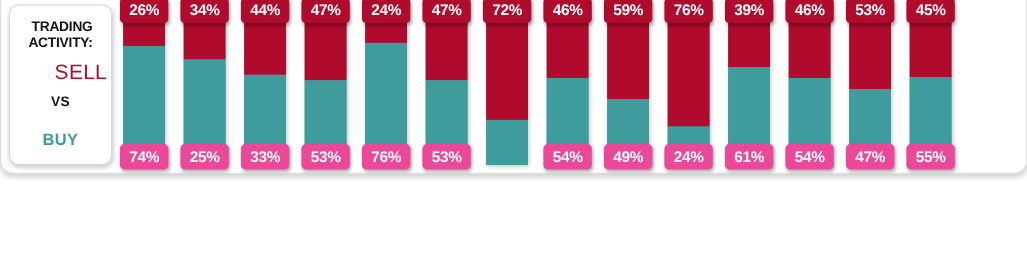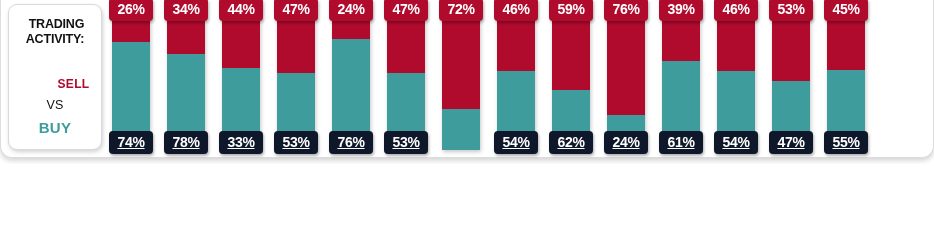--- a/index.html
+++ b/index.html
@@ -66,38 +66,38 @@
   .legend-title {
     font-size: 12.5px;
     font-weight: bold;
     color: #111111;
     line-height: 1.22;
     text-align: right;
     letter-spacing: -0.2px;
   }
   .legend-spacer { flex: 1 1 auto; }
   .legend-sell {
-    font-size: 12px;
-    font-weight: bold;
+    font-size: 19px;
+    font-weight: normal;
     color: #b00a2d;
     letter-spacing: 0.3px;
     margin-left: 37px;
   }
   .legend-vs {
     font-size: 12.5px;
-    font-weight: normal;
+    font-weight: bold;
     color: #111111;
     margin-top: 7px;
     letter-spacing: 0.2px;
   }
   .legend-buy {
     font-size: 15px;
     font-weight: bold;
     color: #3f9c9c;
-    margin-top: 7px;
+    margin-top: 20px;
     margin-bottom: 13px;
     letter-spacing: 0.3px;
   }
 
   
   .bars {
     position: absolute;
     left: 112px;
     top: 0px;
     height: 154px;
@@ -142,22 +142,21 @@
     padding: 3px 0 4px 0;
     border-radius: 4px;
     box-shadow: 1px 2px 3px rgba(0,0,0,0.3);
   }
   .chip-sell {
     top: -2px;
     background: #b00a2d;
   }
   .chip-buy {
     bottom: 0px;
-    background: #0f172a;
-    text-decoration: underline;
+    background: #ec4899;
   }
 </style>
 </head>
 <body>
 
 <div id="widget">
   <div class="panel-frame"></div>
 
   <div class="inner">
 
@@ -180,21 +179,21 @@
           </div>
           <div class="chip chip-sell">26%</div>
           <div class="chip chip-buy">74%</div>
         </div>
         <div class="bar-col">
           <div class="bar-track">
             <div class="seg-sell" style="height: 34%;"></div>
             <div class="seg-buy" style="height: 66%;"></div>
           </div>
           <div class="chip chip-sell">34%</div>
-          <div class="chip chip-buy">78%</div>
+          <div class="chip chip-buy">25%</div>
         </div>
         <div class="bar-col">
           <div class="bar-track">
             <div class="seg-sell" style="height: 44%;"></div>
             <div class="seg-buy" style="height: 56%;"></div>
           </div>
           <div class="chip chip-sell">44%</div>
           <div class="chip chip-buy">33%</div>
         </div>
         <div class="bar-col">
@@ -235,21 +234,21 @@
           </div>
           <div class="chip chip-sell">46%</div>
           <div class="chip chip-buy">54%</div>
         </div>
         <div class="bar-col">
           <div class="bar-track">
             <div class="seg-sell" style="height: 59%;"></div>
             <div class="seg-buy" style="height: 41%;"></div>
           </div>
           <div class="chip chip-sell">59%</div>
-          <div class="chip chip-buy">62%</div>
+          <div class="chip chip-buy">49%</div>
         </div>
         <div class="bar-col">
           <div class="bar-track">
             <div class="seg-sell" style="height: 76%;"></div>
             <div class="seg-buy" style="height: 24%;"></div>
           </div>
           <div class="chip chip-sell">76%</div>
           <div class="chip chip-buy">24%</div>
         </div>
         <div class="bar-col">

